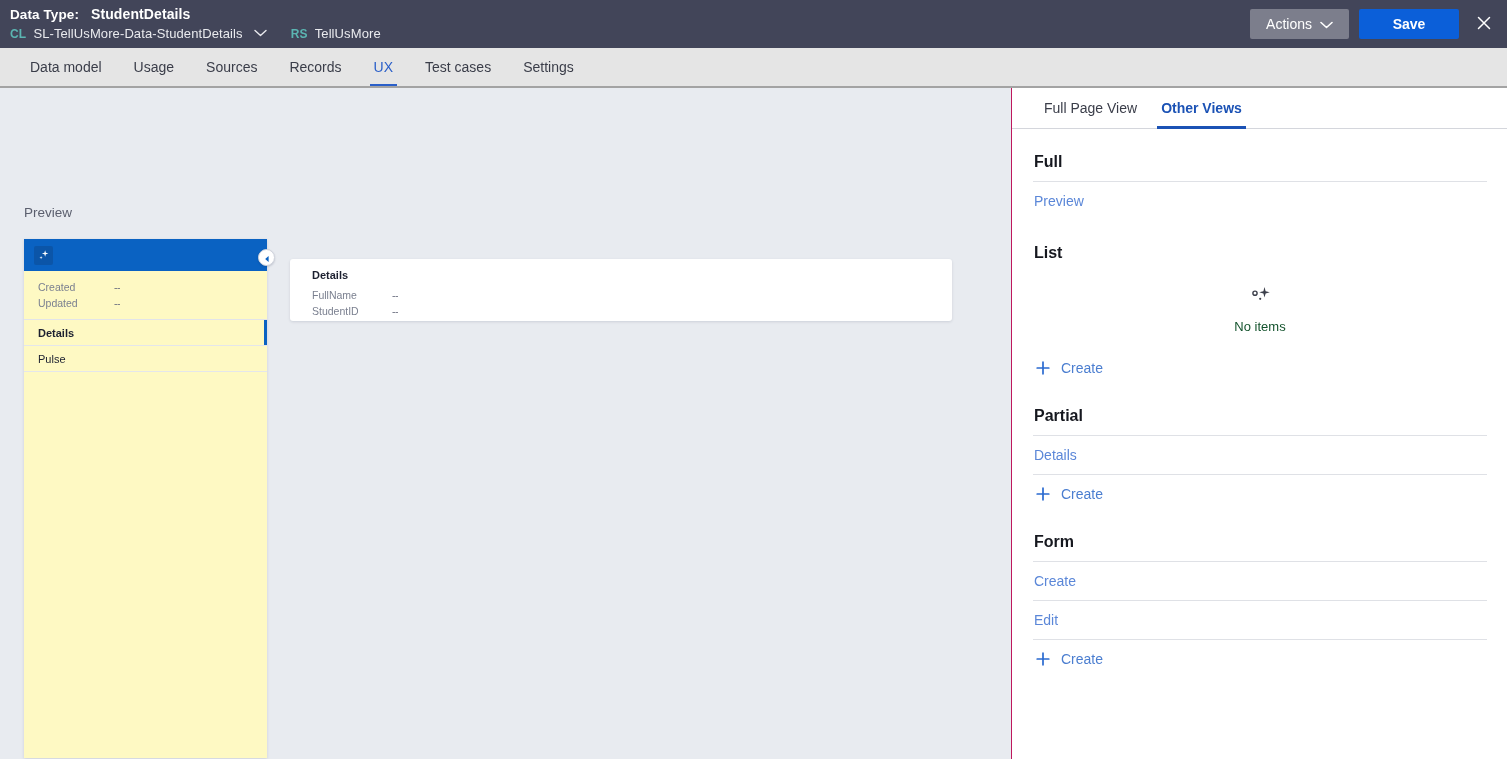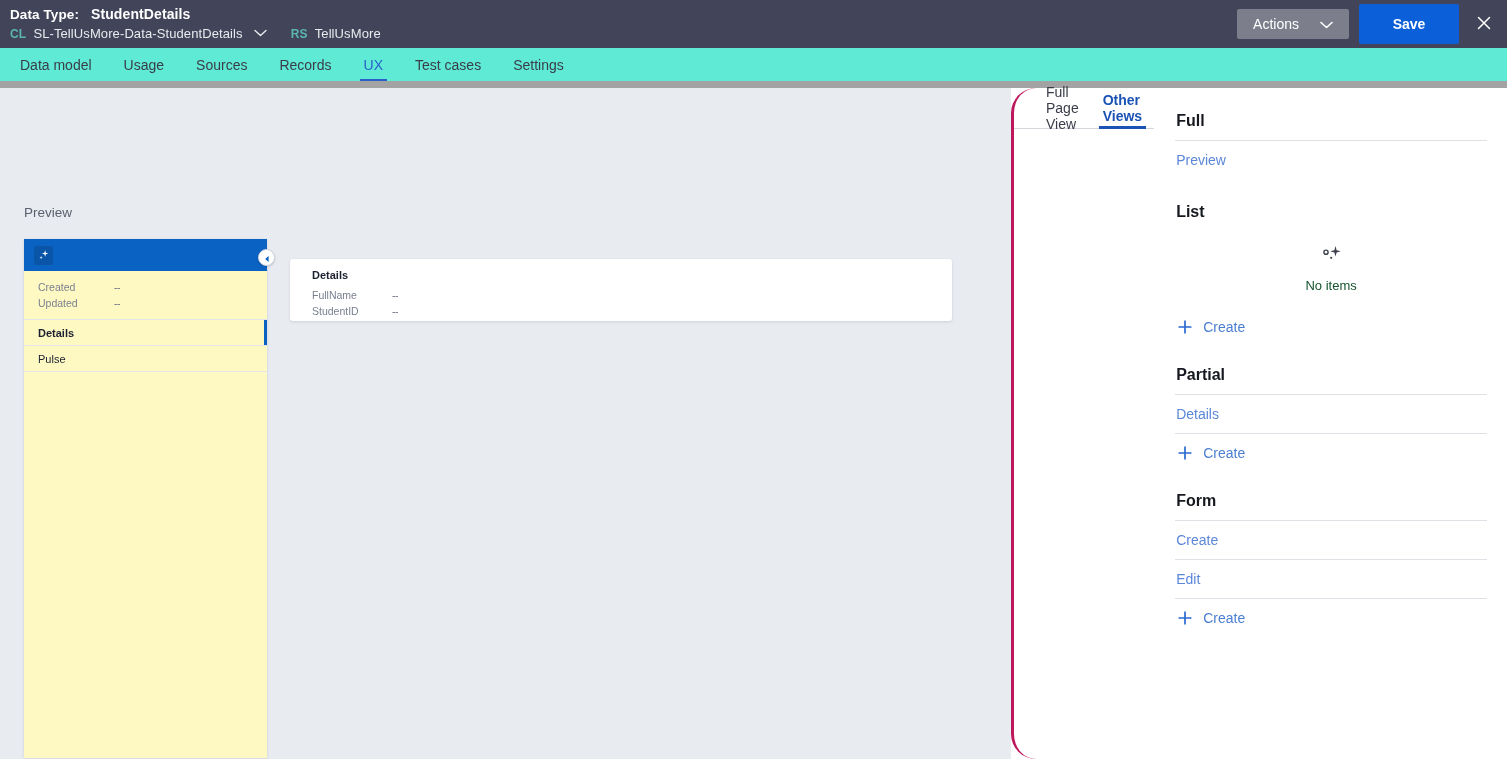--- a/index.html
+++ b/index.html
@@ -99,27 +99,27 @@
     color: #ffffff;
     border: none;
     height: 30px;
     padding: 0 16px;
     font-size: 14px;
     font-family: inherit;
     border-radius: 2px;
     cursor: pointer;
     display: flex;
     align-items: center;
-    gap: 21px;
+    gap: 8px;
   }
   .btn-save {
     background: #0b5fd9;
     color: #ffffff;
     border: none;
-    height: 40px;
+    height: 30px;
     width: 100px;
     font-size: 14px;
     font-weight: bold;
     font-family: inherit;
     border-radius: 2px;
     cursor: pointer;
     display: flex;
     align-items: center;
     justify-content: center;
   }
@@ -134,25 +134,25 @@
     justify-content: center;
     cursor: pointer;
     padding: 0;
     margin-left: 2px;
   }
 
   
   .navbar {
     height: 40px;
     flex: 0 0 40px;
-    background: #5eead4;
-    border-bottom: 7px solid #a3a3a3;
+    background: #e5e5e5;
+    border-bottom: 2px solid #a3a3a3;
     display: flex;
     align-items: stretch;
-    padding-left: 4px;
+    padding-left: 14px;
     box-sizing: border-box;
   }
   .nav-tab {
     display: flex;
     align-items: center;
     padding: 0 16px;
     font-size: 14px;
     color: #3a3d49;
     cursor: pointer;
     position: relative;
@@ -318,24 +318,23 @@
   .field-val {
     color: #6d7180;
     letter-spacing: -.5px;
   }
 
   
   .side-pane {
     flex: 1 1 auto;
     background: #ffffff;
     display: flex;
-    flex-direction: row;
+    flex-direction: column;
     min-width: 0;
-    border-left: 3px solid #be185d;
-    border-radius: 25px;
+    border-left: 1px solid #be185d;
   }
   .side-tabs {
     height: 41px;
     flex: 0 0 41px;
     display: flex;
     align-items: stretch;
     padding-left: 20px;
     border-bottom: 1px solid #d4d6dc;
     box-sizing: border-box;
   }

